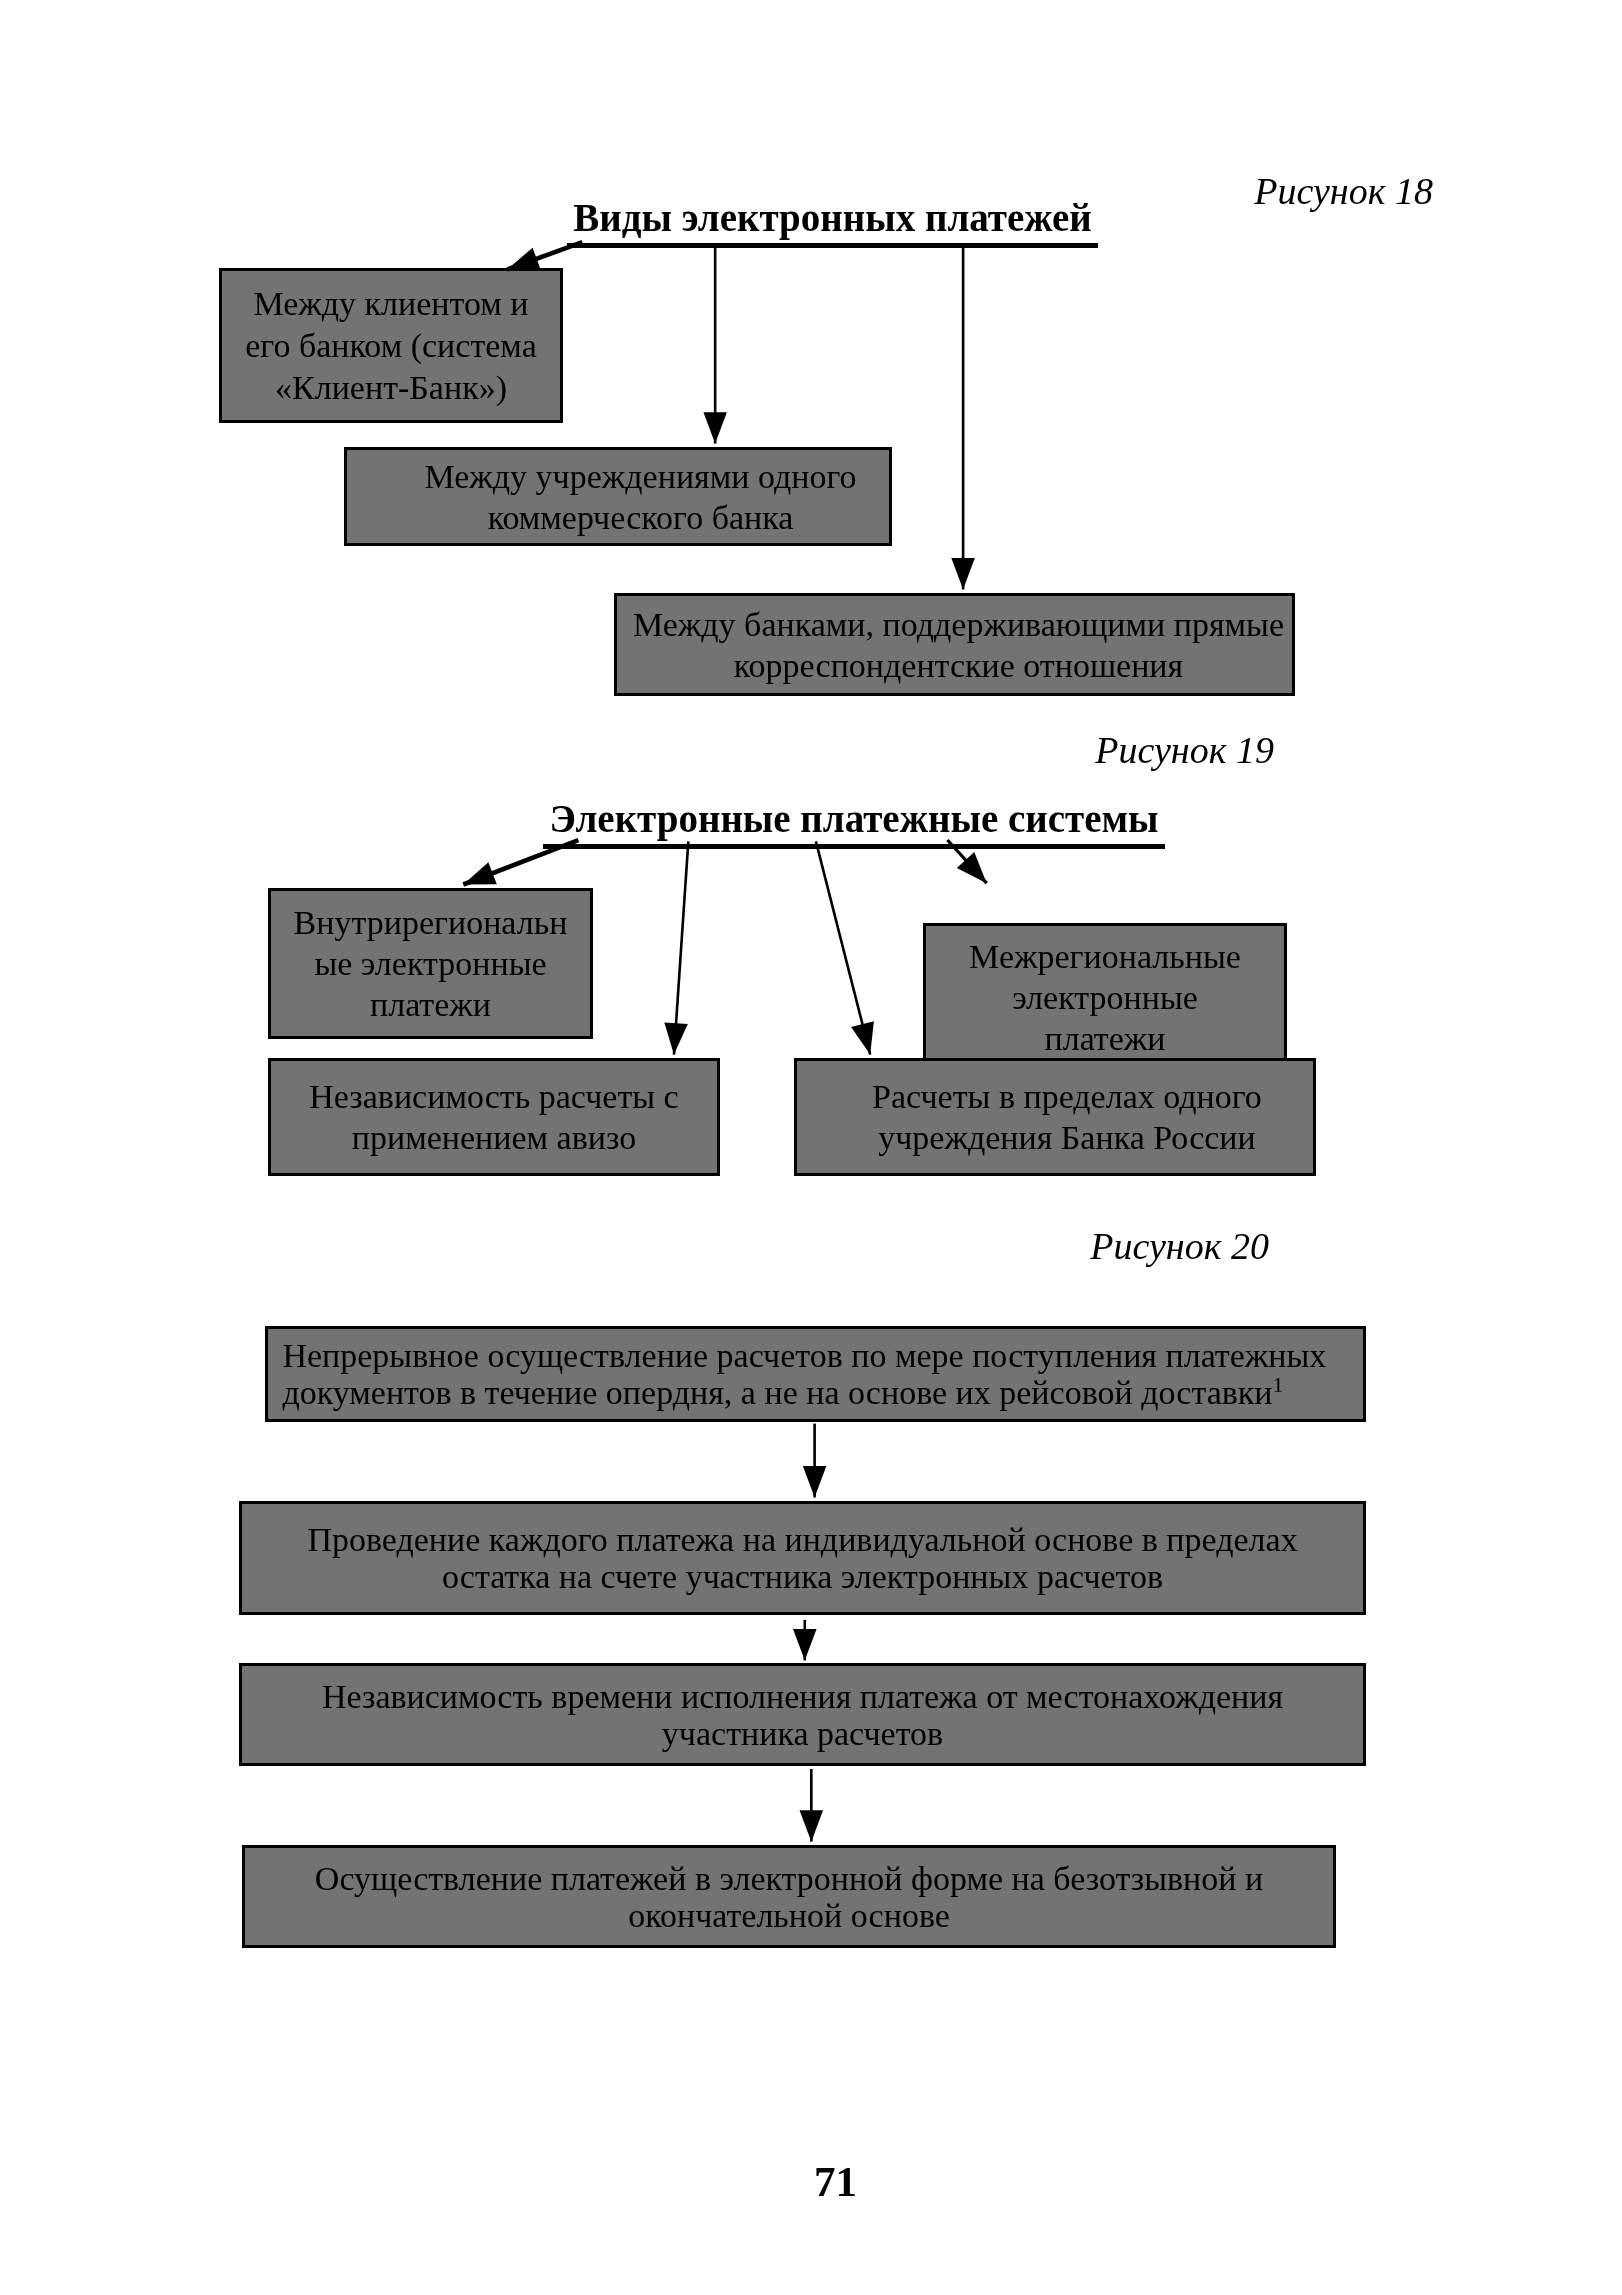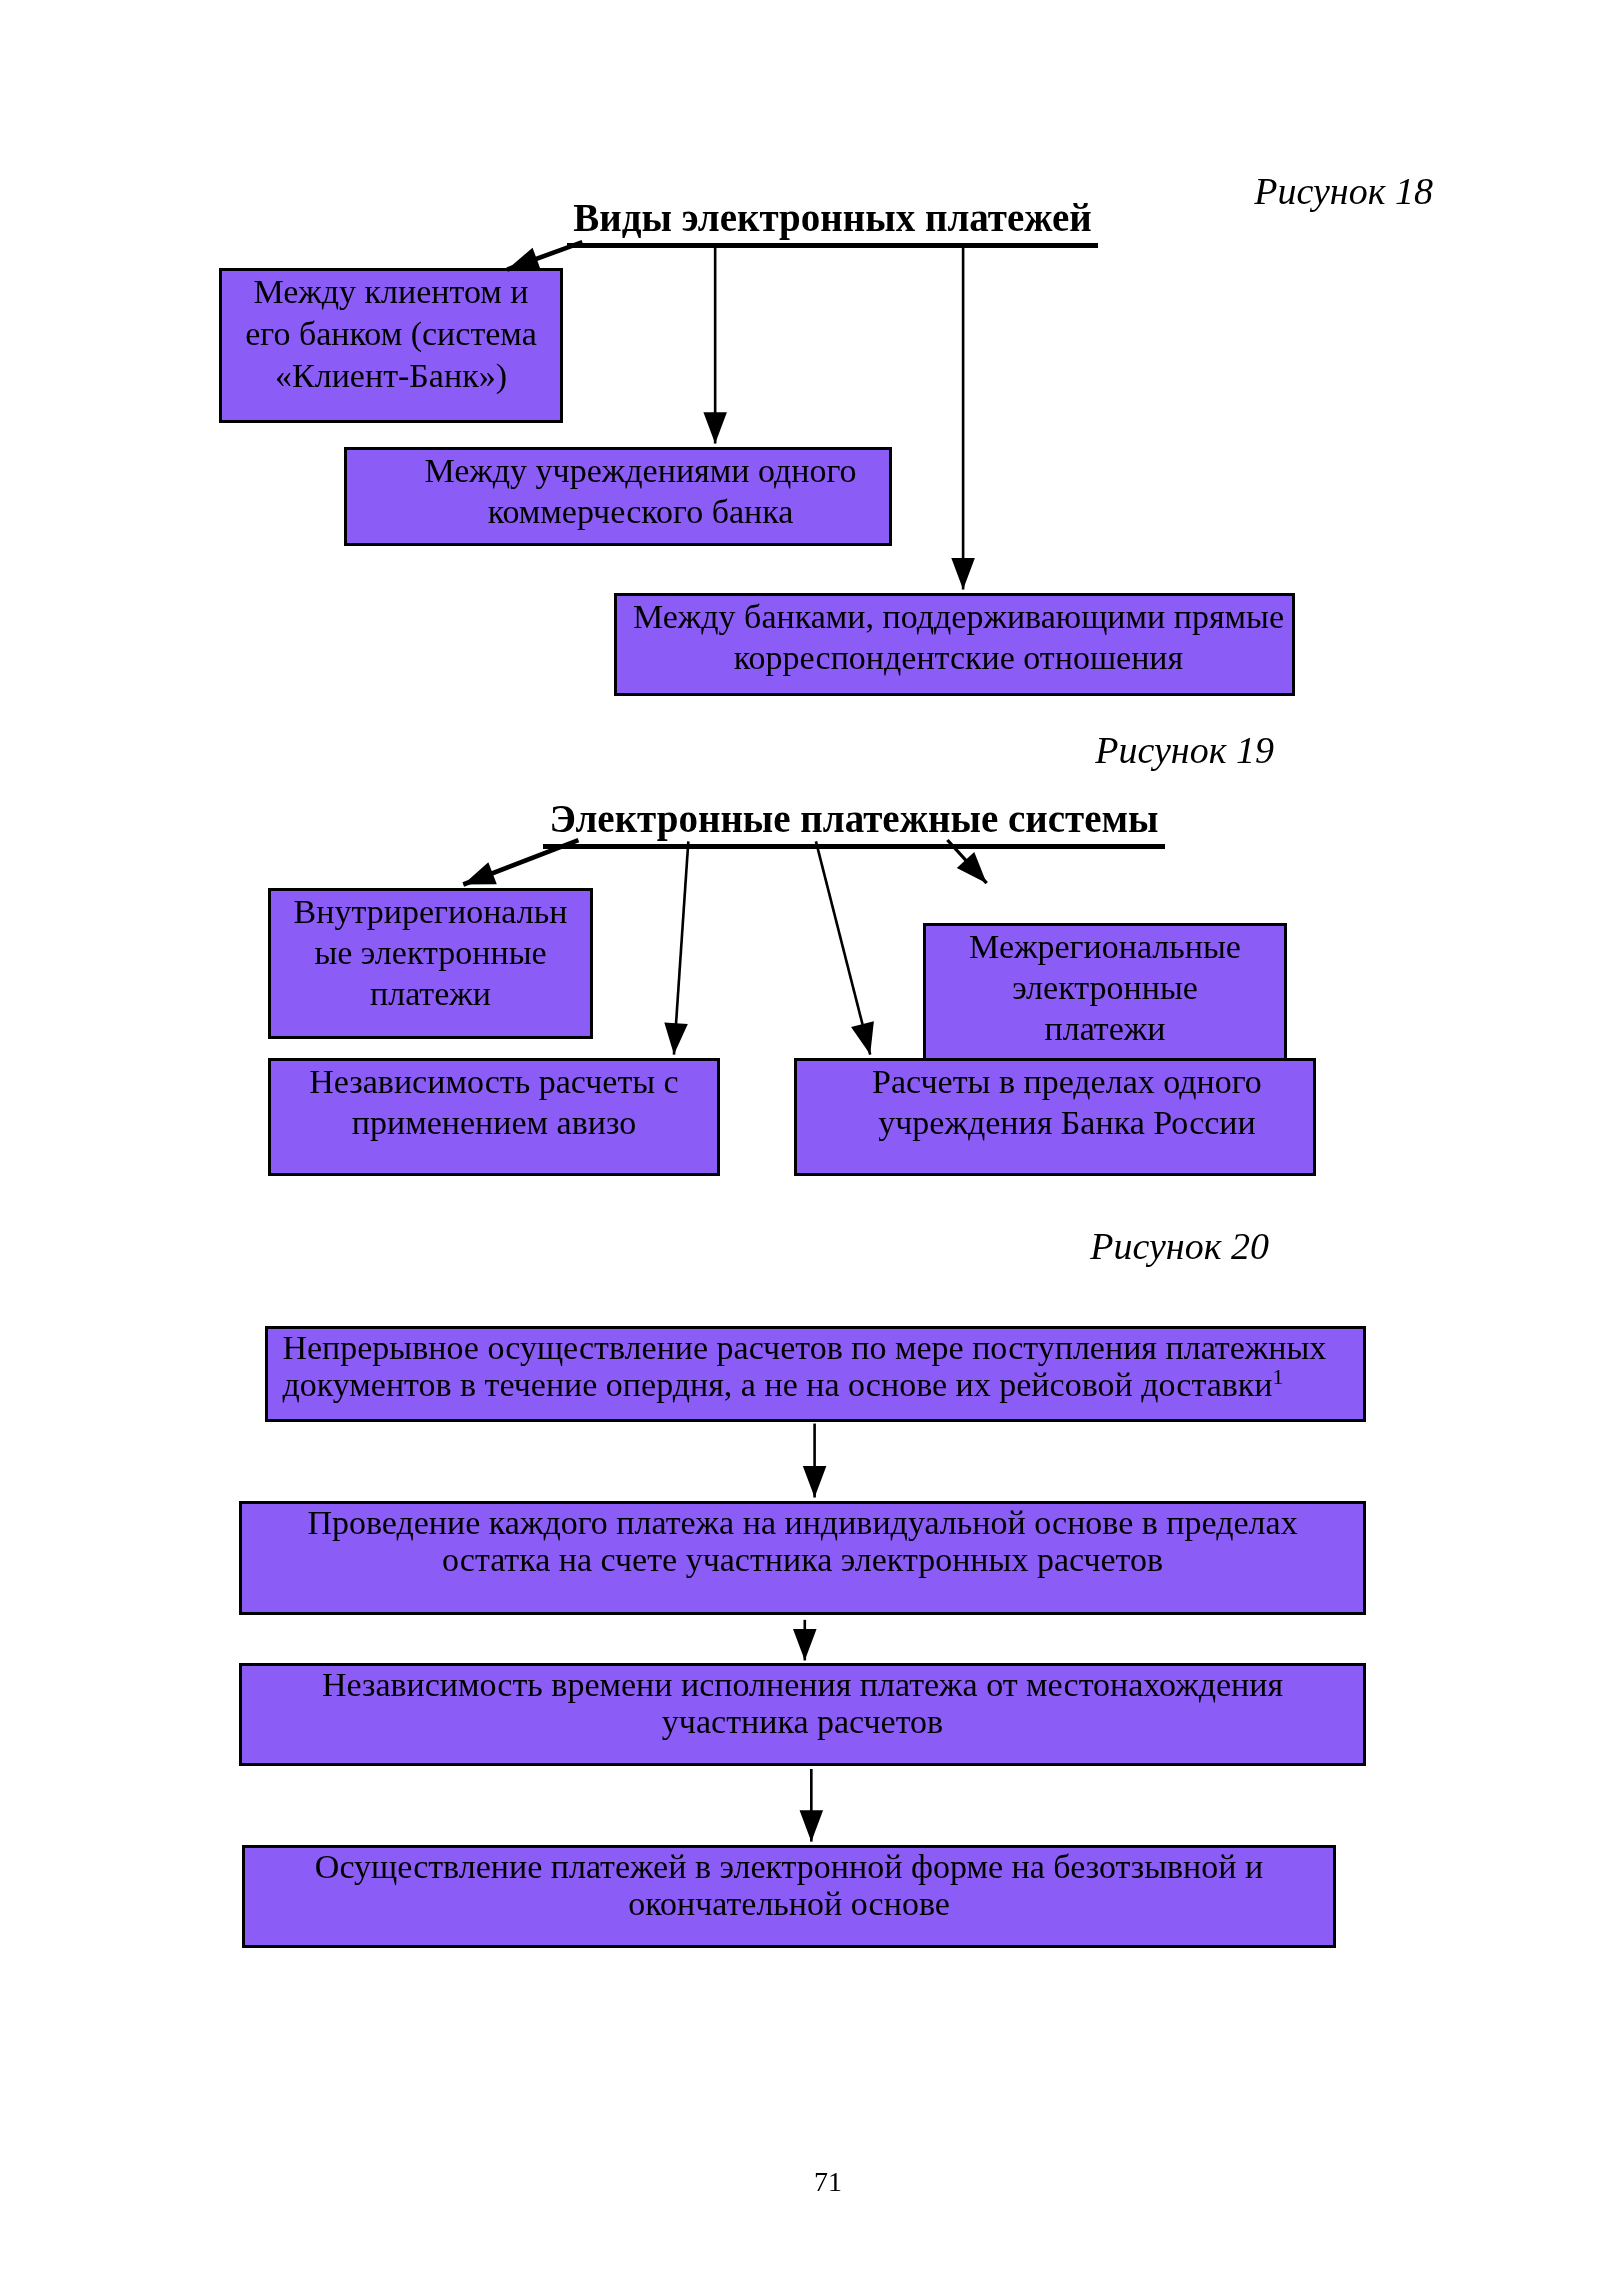--- a/index.html
+++ b/index.html
@@ -12,31 +12,31 @@
   .caption{
     font-style:italic;font-size:38px;line-height:42px;text-align:right;
     width:327px;white-space:nowrap;
   }
   .fig-title{text-align:center;width:589px;}
   .fig-title .t{
     display:inline-block;font-weight:bold;font-size:39px;line-height:43px;
     border-bottom:5.2px solid #000;padding:0 6.5px 3.9px 6.5px;white-space:nowrap;
   }
   .dbox{
-    box-sizing:border-box;border:3.9px solid #000;background:#8b5cf6;
-    display:flex;flex-direction:column;justify-content:flex-start;align-items:center;
+    box-sizing:border-box;border:3.9px solid #000;background:#737373;
+    display:flex;flex-direction:column;justify-content:center;align-items:center;
     font-size:34px;text-align:center;
   }
   .dbox .ln{display:block;}
   .lh64 .ln{line-height:42px;}
   .lh62 .ln{line-height:41px;}
   .lh56 .ln{line-height:37px;}
   .leftalign{align-items:flex-start;text-align:left;padding-left:14.4px;padding-right:10.5px;}
   sup.fn{font-size:22px;line-height:0;vertical-align:super;}
-  .pageno{font-size:28px;line-height:37px;}
+  .pageno{font-size:43px;line-height:37px;font-weight:bold;}
   svg.connectors{position:absolute;left:0;top:0;pointer-events:none;}
 </style>
 </head>
 <body>
 
 <div class="abs caption" style="left:1106px;top:170px;">Рисунок 18</div>
 
 <div class="abs fig-title" style="left:538px;top:196px;">
   <span class="t">Виды электронных платежей</span>
 </div>

